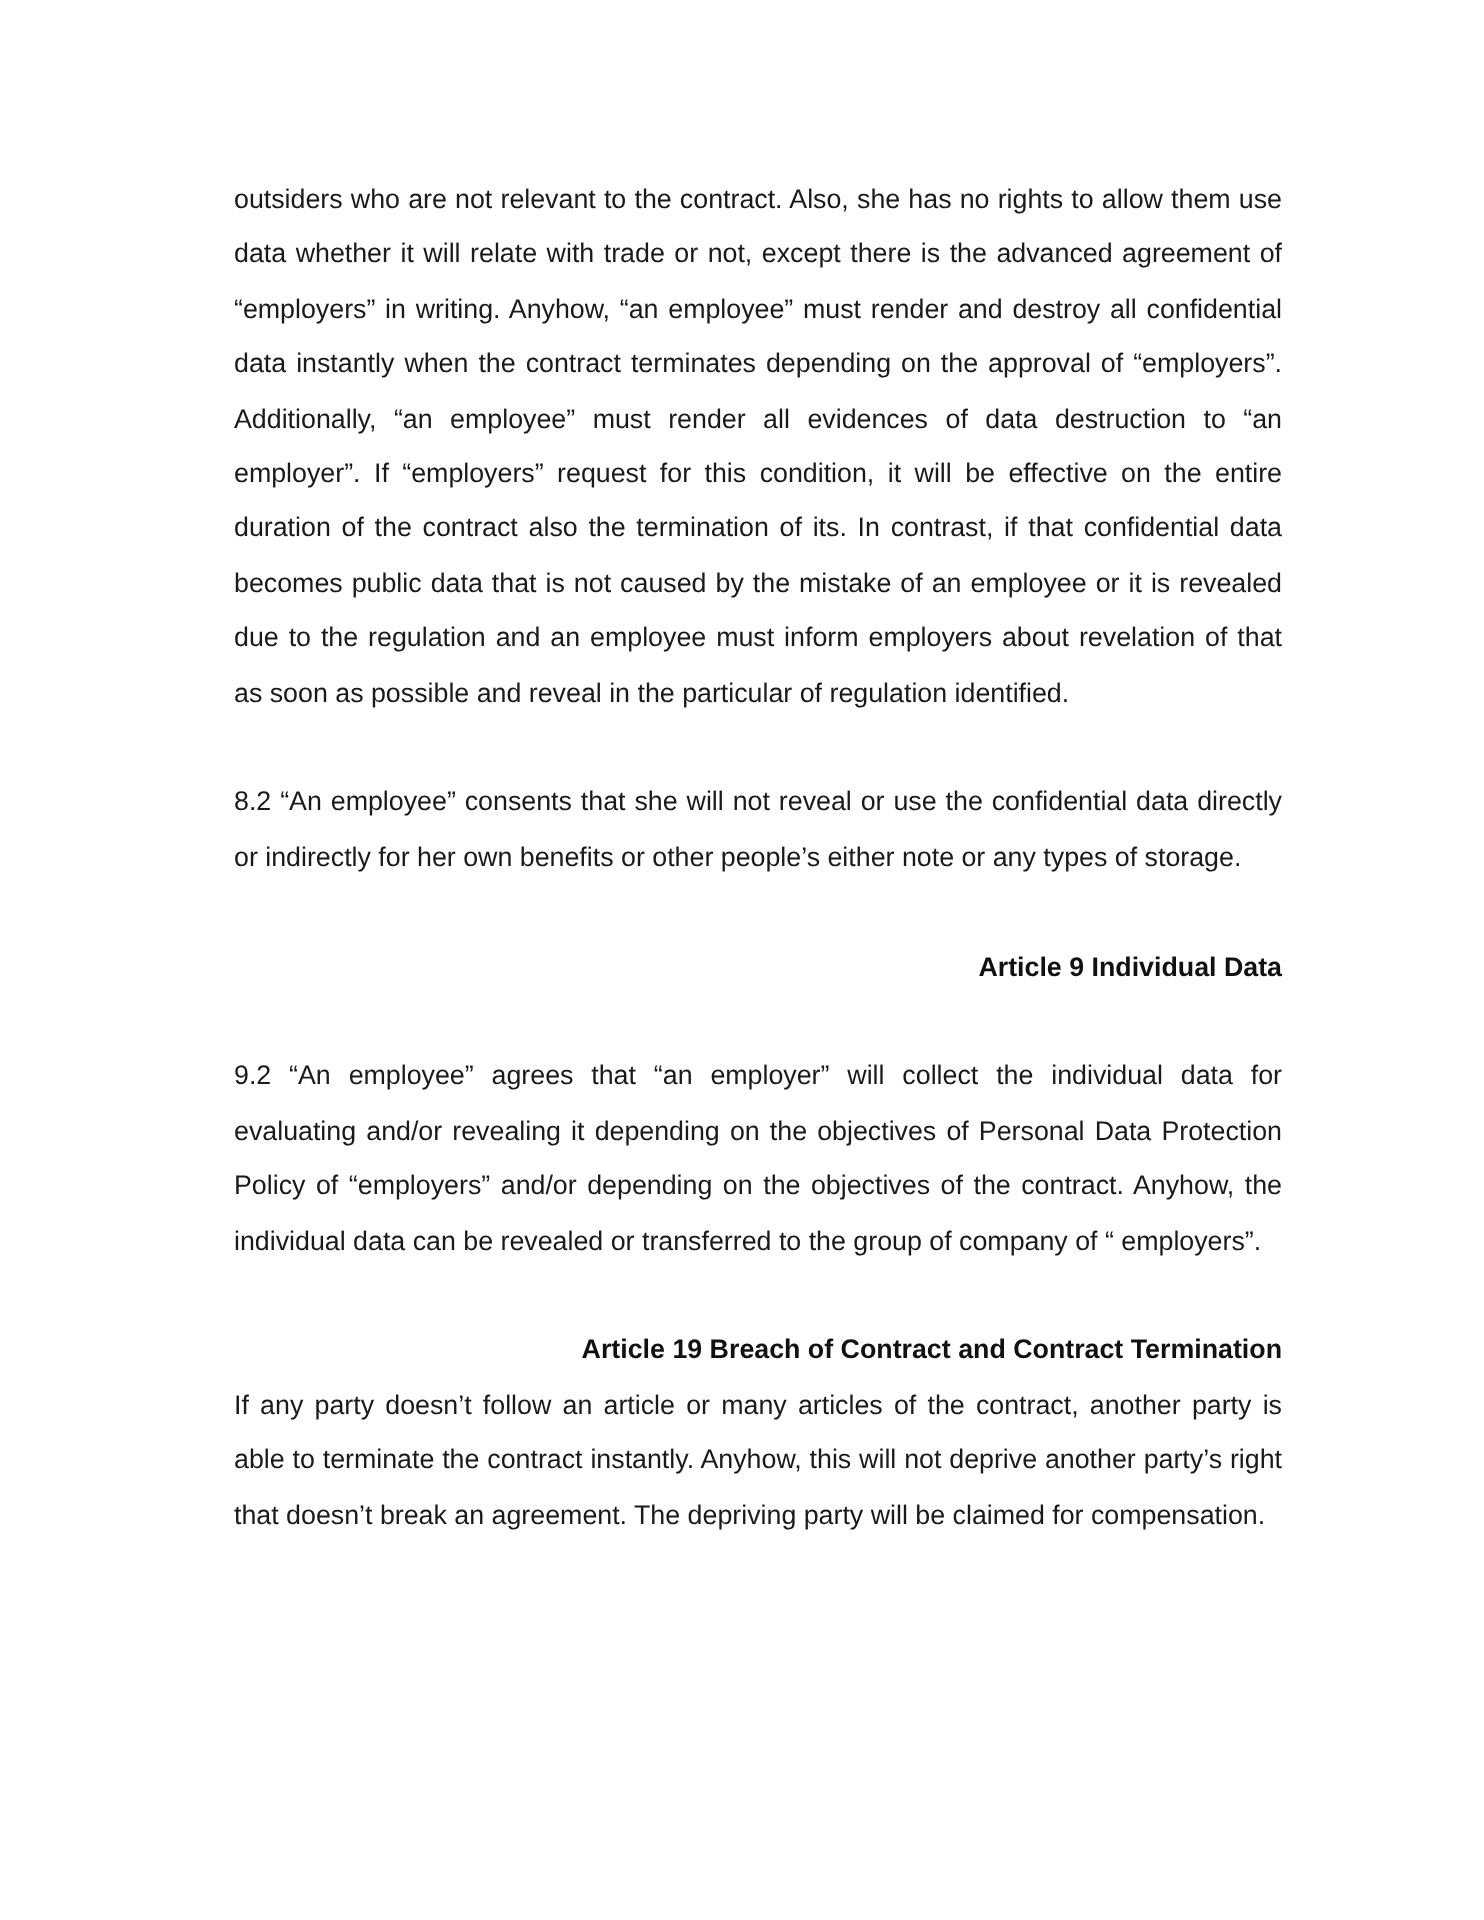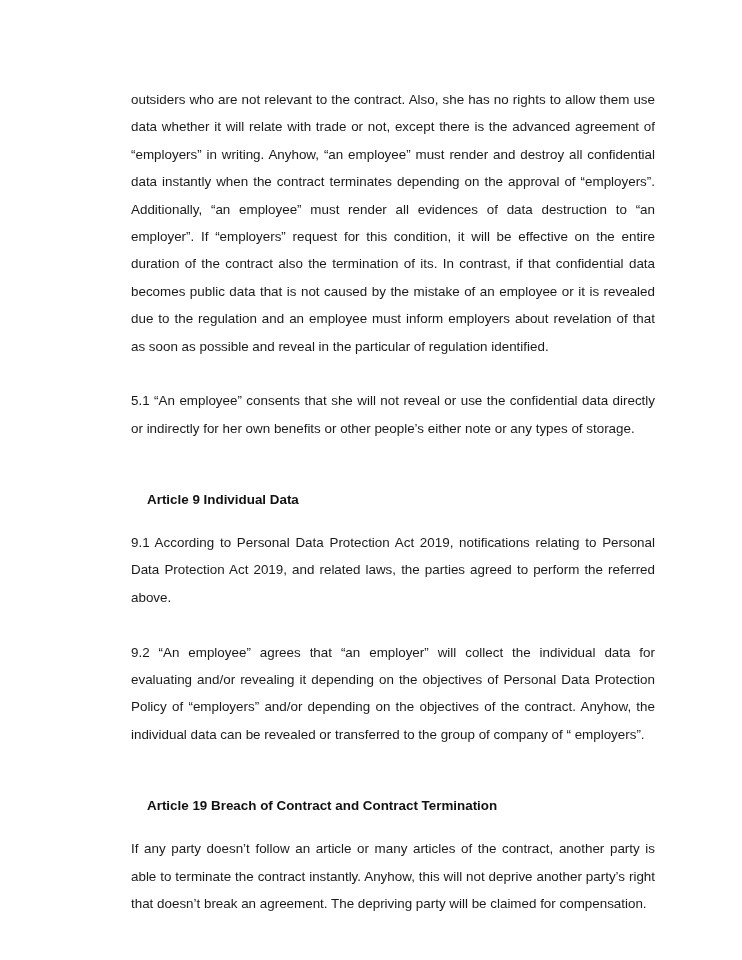--- a/index.html
+++ b/index.html
@@ -1,33 +1,32 @@
 <!DOCTYPE html>
 <html><head>
 <meta charset="utf-8">
 <style>
   html, body { margin: 0; padding: 0; background: #ffffff; }
   body { width: 742px; height: 960px; position: relative; overflow: hidden; }
   .page {
-    position: absolute; left: 131px; top: 86px; width: 524px;
+    position: absolute; left: 117px; top: 86px; width: 524px;
     font-family: "Liberation Sans", sans-serif;
     font-size: 13.4px; color: #1a1a1a; line-height: 27.4px;
   }
   .para { margin: 0; text-align: justify; text-align-last: left; }
   .gap { height: 27.4px; }
-  .heading { margin: 16px; font-weight: bold; font-size: 13.4px; line-height: 27.4px; color: #111; }
+  .heading { margin: 0; font-weight: bold; font-size: 13.4px; line-height: 27.4px; color: #111; text-align: right; }
 </style>
 </head>
 <body>
 
 <div class="page">
   <p class="para">outsiders who are not relevant to the contract. Also, she has no rights to allow them use data whether it will relate with trade or not, except there is the advanced agreement of “employers” in writing. Anyhow, “an employee” must render and destroy all confidential data instantly when the contract terminates depending on the approval of “employers”. Additionally, “an employee” must render all evidences of data destruction to “an employer”. If “employers” request for this condition, it will be effective on the entire duration of the contract also the termination of its. In contrast, if that confidential data becomes public data that is not caused by the mistake of an employee or it is revealed due to the regulation and an employee must inform employers about revelation of that as soon as possible and reveal in the particular of regulation identified.</p>
   <div class="gap"></div>
-  <p class="para">5.1 “An employee” consents that she will not reveal or use the confidential data directly or indirectly for her own benefits or other people’s either note or any types of storage.</p>
+  <p class="para">8.2 “An employee” consents that she will not reveal or use the confidential data directly or indirectly for her own benefits or other people’s either note or any types of storage.</p>
   <div class="gap"></div>
   <h3 class="heading">Article 9 Individual Data</h3>
-  <p class="para">9.1 According to Personal Data Protection Act 2019, notifications relating to Personal Data Protection Act 2019, and related laws, the parties agreed to perform the referred above.</p>
   <div class="gap"></div>
   <p class="para">9.2 “An employee” agrees that “an employer” will collect the individual data for evaluating and/or revealing it depending on the objectives of Personal Data Protection Policy of “employers” and/or depending on the objectives of the contract. Anyhow, the individual data can be revealed or transferred to the group of company of “ employers”.</p>
   <div class="gap"></div>
   <h3 class="heading">Article 19 Breach of Contract and Contract Termination</h3>
   <p class="para">If any party doesn’t follow an article or many articles of the contract, another party is able to terminate the contract instantly. Anyhow, this will not deprive another party’s right that doesn’t break an agreement. The depriving party will be claimed for compensation.</p>
 </div>
 
 </body></html>

